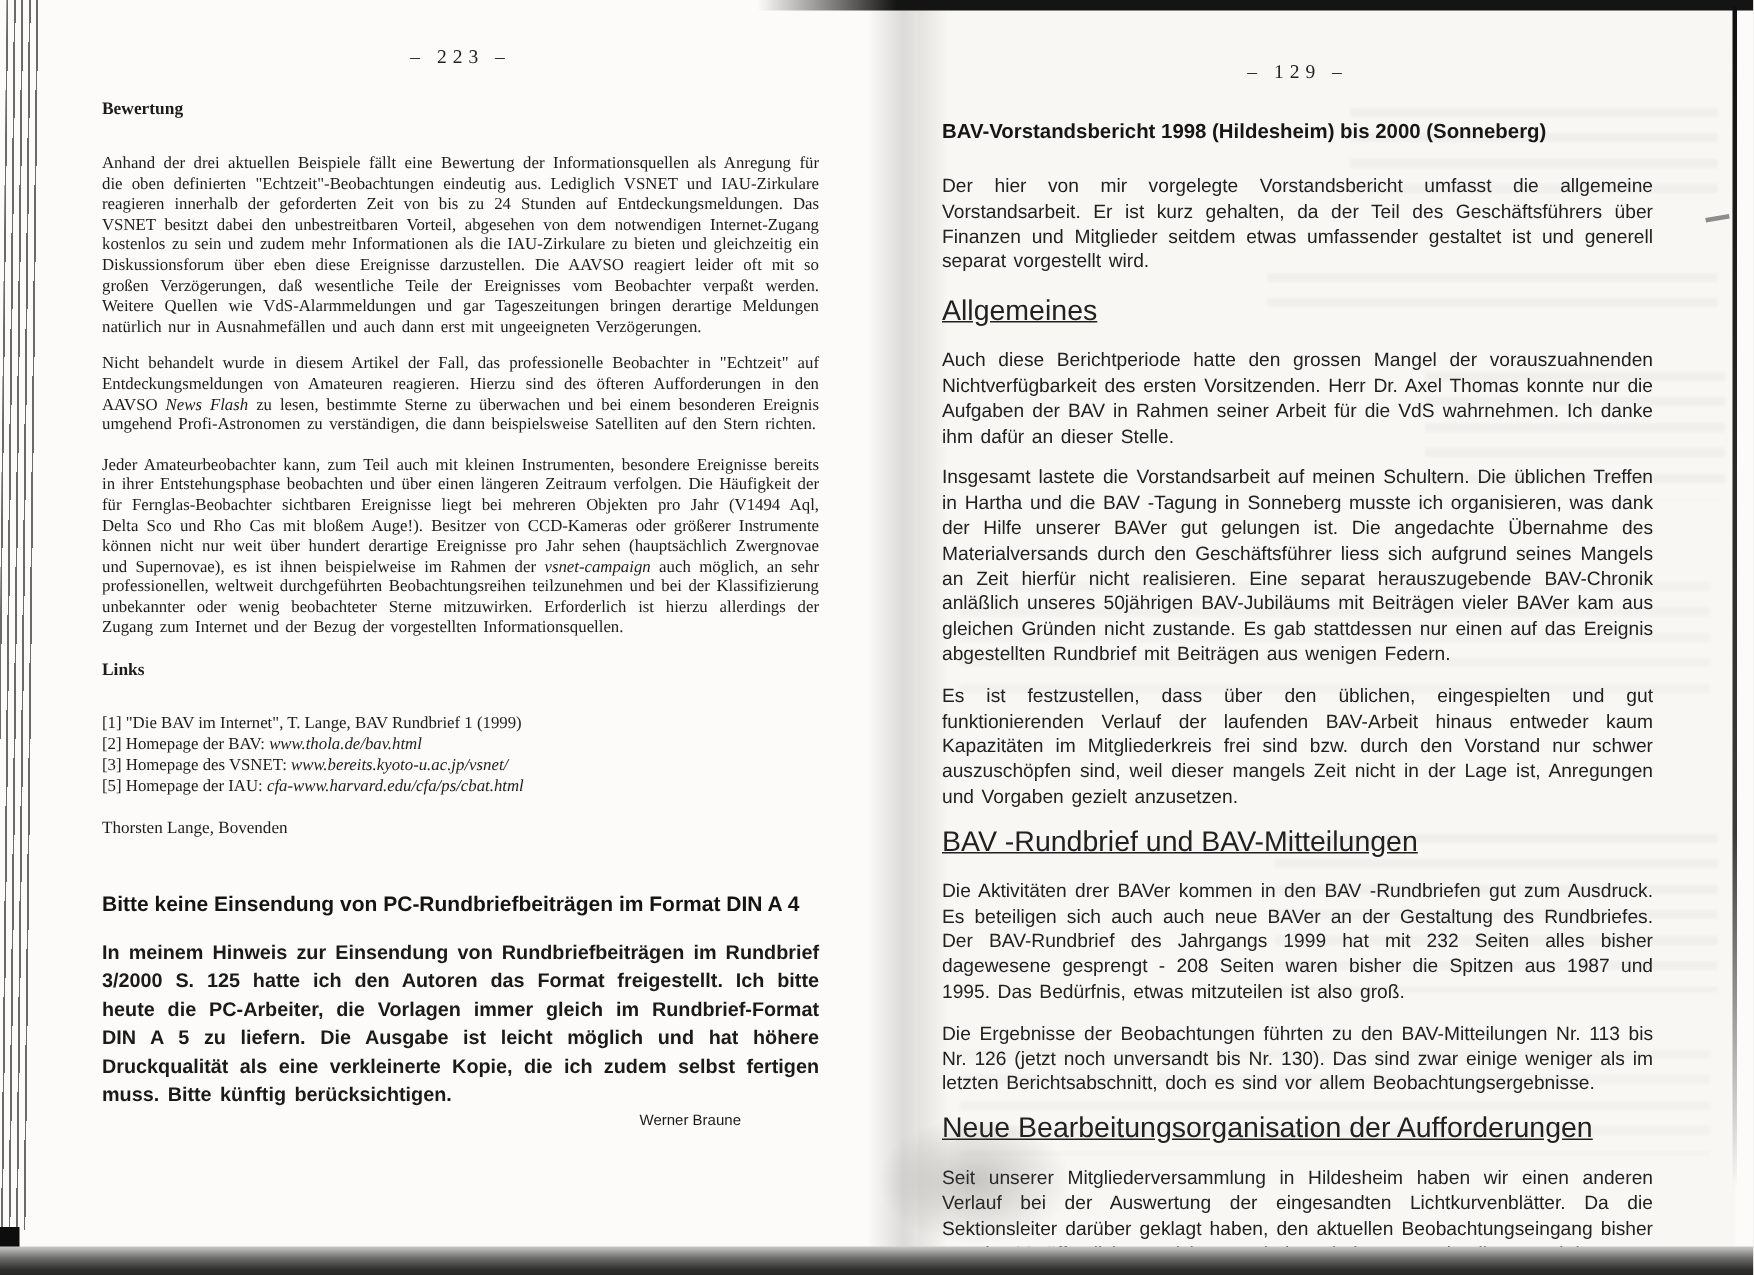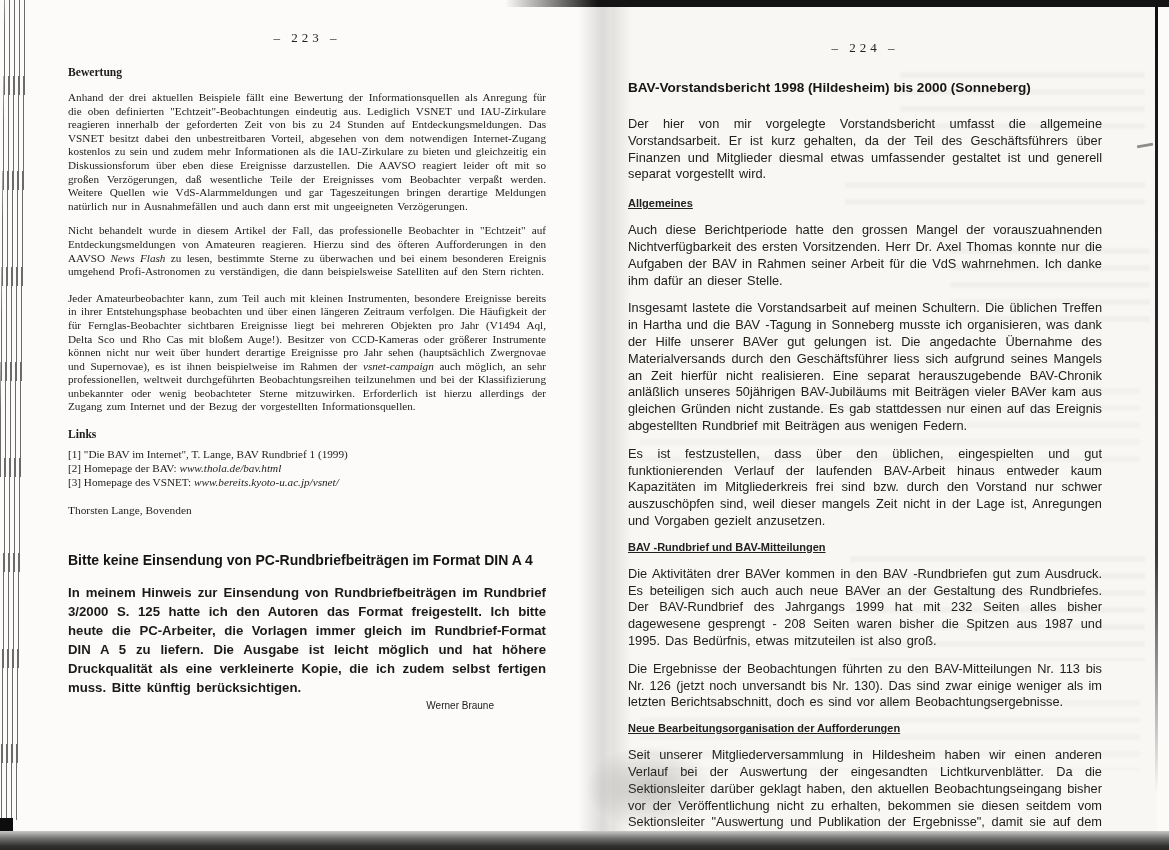--- a/index.html
+++ b/index.html
@@ -12,34 +12,34 @@
     color:#1c1c1c;
   }
   
   .page{position:absolute;top:0;}
   #left-page{left:68px;width:478px;top:30px;}
   #right-page{left:628px;width:474px;top:40px;background:transparent;}
   
   #right-paper{position:absolute;left:612px;top:0;width:545px;height:832px;background:#f8f7f4;}
   
   .lp-pageno{text-align:center;font-size:13px;letter-spacing:4px;margin-bottom:20px;color:#222;}
-  .lp-h{font-weight:bold;font-size:11.6px;margin-bottom:12px;}
+  .lp-h{font-weight:bold;font-size:11.6px;margin-bottom:24px;}
   .lp-p{font-size:11.2px;line-height:13.6px;text-align:justify;margin:0 0 11px 0;word-spacing:1.5px;}
   .lp-links{font-size:11.2px;line-height:13.9px;margin-bottom:6px;}
   .lp-sig{text-align:left;font-size:11.4px;padding-right:4px;margin-top:14px;}
   
   .lp2-title{font-family:"Liberation Sans",sans-serif;font-weight:bold;font-size:14px;margin-top:36px;margin-bottom:15px;color:#141414;}
   .lp2-body{font-family:"Liberation Sans",sans-serif;font-size:13.2px;line-height:19px;text-align:justify;word-spacing:2px;color:#1a1a1a;margin:0;font-weight:bold;}
   .lp2-sig{font-family:"Liberation Sans",sans-serif;font-size:10px;text-align:right;padding-right:52px;margin-top:3px;color:#1a1a1a;}
   
   #right-page{font-family:"Liberation Sans",sans-serif;color:#212121;}
   .rp-pageno{text-align:center;font-family:"Liberation Serif",serif;font-size:13px;letter-spacing:4px;margin-bottom:24px;}
   .rp-title{font-weight:bold;font-size:13.6px;margin-bottom:21px;color:#161616;}
   .rp-p{font-size:12.8px;line-height:16.8px;text-align:justify;word-spacing:1.5px;margin:0 0 11px 0;}
-  .rp-heading{font-size:11px;margin:3px 0 13px 0;font-weight:bold;}
+  .rp-heading{font-size:19px;margin:3px 0 13px 0;}
   .rp-heading span{text-decoration:underline;}
   
   .artifact{position:absolute;pointer-events:none;}
   #edge-lines-left{left:0;top:0;width:24px;height:820px;
     background:repeating-linear-gradient(90deg,#3a3a38 0 1.2px,rgba(0,0,0,0) 1.2px 5px);
     opacity:.75;transform:skewX(-.6deg);}
   #corner-block-bl{left:0;top:818px;width:13px;height:32px;background:#0d0d0d;}
   #bottom-band{left:0;bottom:0;width:1169px;height:19px;
     background:linear-gradient(180deg,#c8c8c6 0,#6f6f6d 40%,#2f2f2d 80%,#262624 100%);}
   #top-strip{left:505px;top:0;width:664px;height:7px;
@@ -72,41 +72,42 @@
     <div class="lp-pageno">– 223 –</div>
 
     <div class="lp-h">Bewertung</div>
 
     <p class="lp-p">Anhand der drei aktuellen Beispiele fällt eine Bewertung der Informationsquellen als Anregung für die oben definierten "Echtzeit"-Beobachtungen eindeutig aus. Lediglich VSNET und IAU-Zirkulare reagieren innerhalb der geforderten Zeit von bis zu 24 Stunden auf Entdeckungsmeldungen. Das VSNET besitzt dabei den unbestreitbaren Vorteil, abgesehen von dem notwendigen Internet-Zugang kostenlos zu sein und zudem mehr Informationen als die IAU-Zirkulare zu bieten und gleichzeitig ein Diskussionsforum über eben diese Ereignisse darzustellen. Die AAVSO reagiert leider oft mit so großen Verzögerungen, daß wesentliche Teile der Ereignisses vom Beobachter verpaßt werden. Weitere Quellen wie VdS-Alarmmeldungen und gar Tageszeitungen bringen derartige Meldungen natürlich nur in Ausnahmefällen und auch dann erst mit ungeeigneten Verzögerungen.</p>
 
     <p class="lp-p" style="margin-bottom:13px"><span>Nicht behandelt wurde in diesem Artikel der Fall, das professionelle Beobachter in "Echtzeit" auf Entdeckungsmeldungen von Amateuren reagieren. Hierzu sind des öfteren Aufforderungen in den AAVSO </span><i>News Flash</i><span> zu lesen, bestimmte Sterne zu überwachen und bei einem besonderen Ereignis umgehend Profi-Astronomen zu verständigen, die dann beispielsweise Satelliten auf den Stern richten.</span></p>
 
     <p class="lp-p" style="margin-bottom:14px"><span>Jeder Amateurbeobachter kann, zum Teil auch mit kleinen Instrumenten, besondere Ereignisse bereits in ihrer Entstehungsphase beobachten und über einen längeren Zeitraum verfolgen. Die Häufigkeit der für Fernglas-Beobachter sichtbaren Ereignisse liegt bei mehreren Objekten pro Jahr (V1494 Aql, Delta Sco und Rho Cas mit bloßem Auge!). Besitzer von CCD-Kameras oder größerer Instrumente können nicht nur weit über hundert derartige Ereignisse pro Jahr sehen (hauptsächlich Zwergnovae und Supernovae), es ist ihnen beispielweise im Rahmen der </span><i>vsnet-campaign</i><span> auch möglich, an sehr professionellen, weltweit durchgeführten Beobachtungsreihen teilzunehmen und bei der Klassifizierung unbekannter oder wenig beobachteter Sterne mitzuwirken. Erforderlich ist hierzu allerdings der Zugang zum Internet und der Bezug der vorgestellten Informationsquellen.</span></p>
 
-    <div class="lp-h" style="margin-bottom:7px">Links</div>
+    <div class="lp-h" style="margin-bottom:23px">Links</div>
 
     <div class="lp-links">
       <div><span>[1] "Die BAV im Internet", T. Lange, BAV Rundbrief 1 (1999)</span></div>
       <div><span>[2] Homepage der BAV: </span><i>www.thola.de/bav.html</i></div>
       <div><span>[3] Homepage des VSNET: </span><i>www.bereits.kyoto-u.ac.jp/vsnet/</i></div>
+      <div><span>[5] Homepage der IAU: </span><i>cfa-www.harvard.edu/cfa/ps/cbat.html</i></div>
     </div>
 
     <div class="lp-sig">Thorsten Lange, Bovenden</div>
 
     <div class="lp2-title">Bitte keine Einsendung von PC-Rundbriefbeiträgen im Format DIN A 4</div>
     <p class="lp2-body">In meinem Hinweis zur Einsendung von Rundbriefbeiträgen im Rundbrief 3/2000 S. 125 hatte ich den Autoren das Format freigestellt. Ich bitte heute die PC-Arbeiter, die Vorlagen immer gleich im Rundbrief-Format DIN A 5 zu liefern. Die Ausgabe ist leicht möglich und hat höhere Druckqualität als eine verkleinerte Kopie, die ich zudem selbst fertigen muss. Bitte künftig berücksichtigen.</p>
     <div class="lp2-sig">Werner Braune</div>
   </div>
 
   <div id="right-page" class="page">
-    <div class="rp-pageno">– 224 –</div>
+    <div class="rp-pageno">– 129 –</div>
 
     <div class="rp-title">BAV-Vorstandsbericht 1998 (Hildesheim) bis 2000 (Sonneberg)</div>
 
-    <p class="rp-p" style="margin-bottom:14px">Der hier von mir vorgelegte Vorstandsbericht umfasst die allgemeine Vorstandsarbeit. Er ist kurz gehalten, da der Teil des Geschäftsführers über Finanzen und Mitglieder diesmal etwas umfassender gestaltet ist und generell separat vorgestellt wird.</p>
+    <p class="rp-p" style="margin-bottom:14px">Der hier von mir vorgelegte Vorstandsbericht umfasst die allgemeine Vorstandsarbeit. Er ist kurz gehalten, da der Teil des Geschäftsführers über Finanzen und Mitglieder seitdem etwas umfassender gestaltet ist und generell separat vorgestellt wird.</p>
 
     <div class="rp-heading"><span>Allgemeines</span></div>
     <p class="rp-p">Auch diese Berichtperiode hatte den grossen Mangel der vorauszuahnenden Nichtverfügbarkeit des ersten Vorsitzenden. Herr Dr. Axel Thomas konnte nur die Aufgaben der BAV in Rahmen seiner Arbeit für die VdS wahrnehmen. Ich danke ihm dafür an dieser Stelle.</p>
     <p class="rp-p">Insgesamt lastete die Vorstandsarbeit auf meinen Schultern. Die üblichen Treffen in Hartha und die BAV -Tagung in Sonneberg musste ich organisieren, was dank der Hilfe unserer BAVer gut gelungen ist. Die angedachte Übernahme des Materialversands durch den Geschäftsführer liess sich aufgrund seines Mangels an Zeit hierfür nicht realisieren. Eine separat herauszugebende BAV-Chronik anläßlich unseres 50jährigen BAV-Jubiläums mit Beiträgen vieler BAVer kam aus gleichen Gründen nicht zustande. Es gab stattdessen nur einen auf das Ereignis abgestellten Rundbrief mit Beiträgen aus wenigen Federn.</p>
     <p class="rp-p">Es ist festzustellen, dass über den üblichen, eingespielten und gut funktionierenden Verlauf der laufenden BAV-Arbeit hinaus entweder kaum Kapazitäten im Mitgliederkreis frei sind bzw. durch den Vorstand nur schwer auszuschöpfen sind, weil dieser mangels Zeit nicht in der Lage ist,  Anregungen und Vorgaben gezielt anzusetzen.</p>
 
     <div class="rp-heading"><span>BAV -Rundbrief und BAV-Mitteilungen</span></div>
     <p class="rp-p">Die Aktivitäten drer BAVer kommen in den BAV -Rundbriefen gut zum Ausdruck. Es beteiligen sich auch auch neue BAVer an der Gestaltung des Rundbriefes. Der BAV-Rundbrief des Jahrgangs 1999 hat mit 232 Seiten alles bisher dagewesene gesprengt - 208 Seiten waren bisher die Spitzen aus 1987 und 1995. Das Bedürfnis, etwas mitzuteilen ist also groß.</p>
     <p class="rp-p">Die Ergebnisse der Beobachtungen führten zu den BAV-Mitteilungen Nr. 113 bis Nr. 126 (jetzt noch unversandt bis Nr. 130). Das sind zwar einige weniger als im letzten Berichtsabschnitt, doch es sind vor allem Beobachtungsergebnisse.</p>
 

